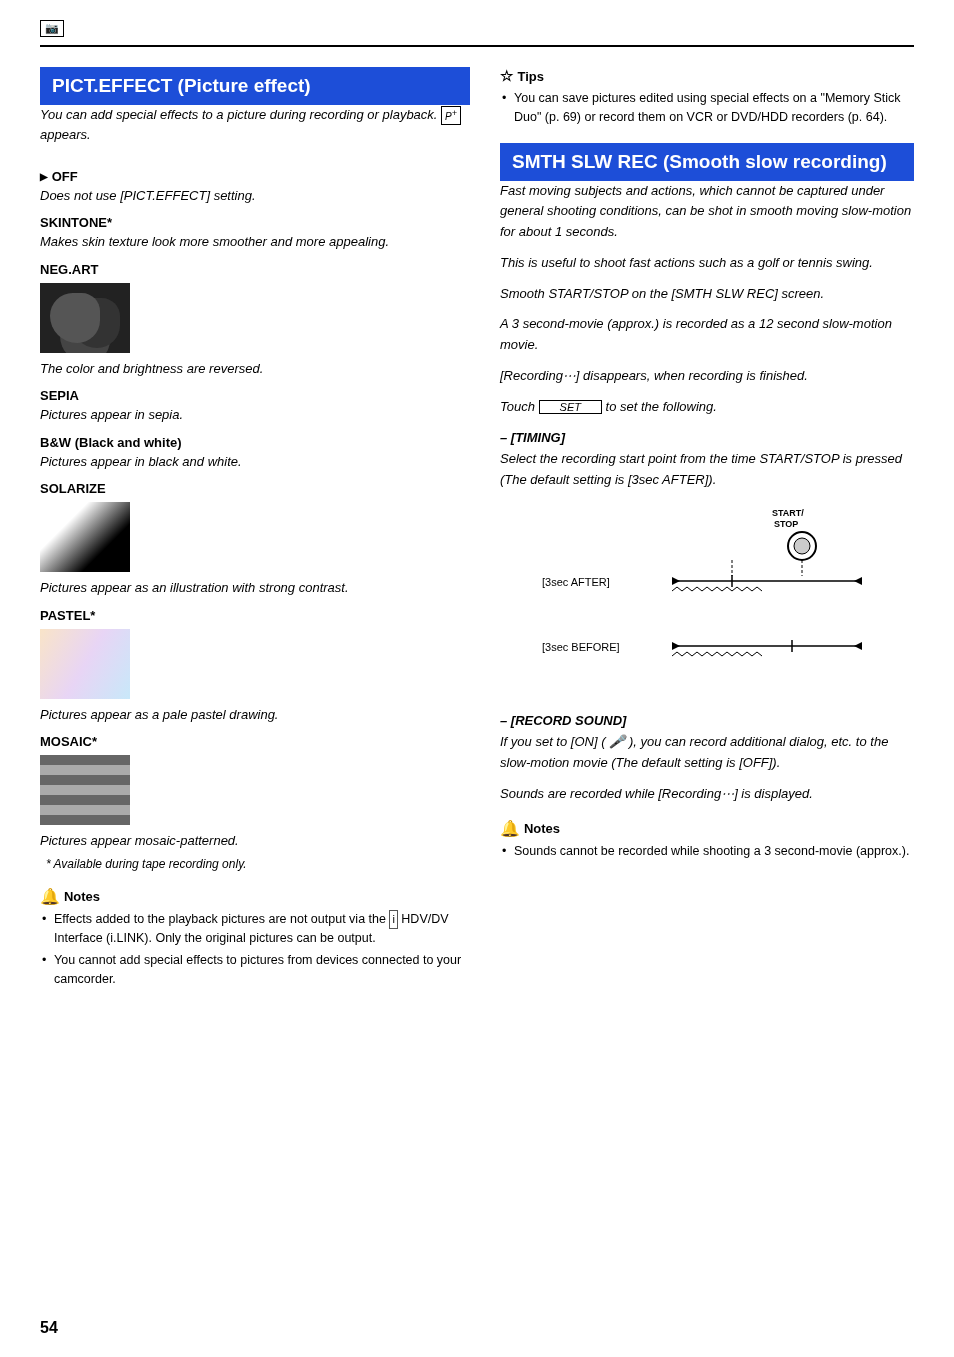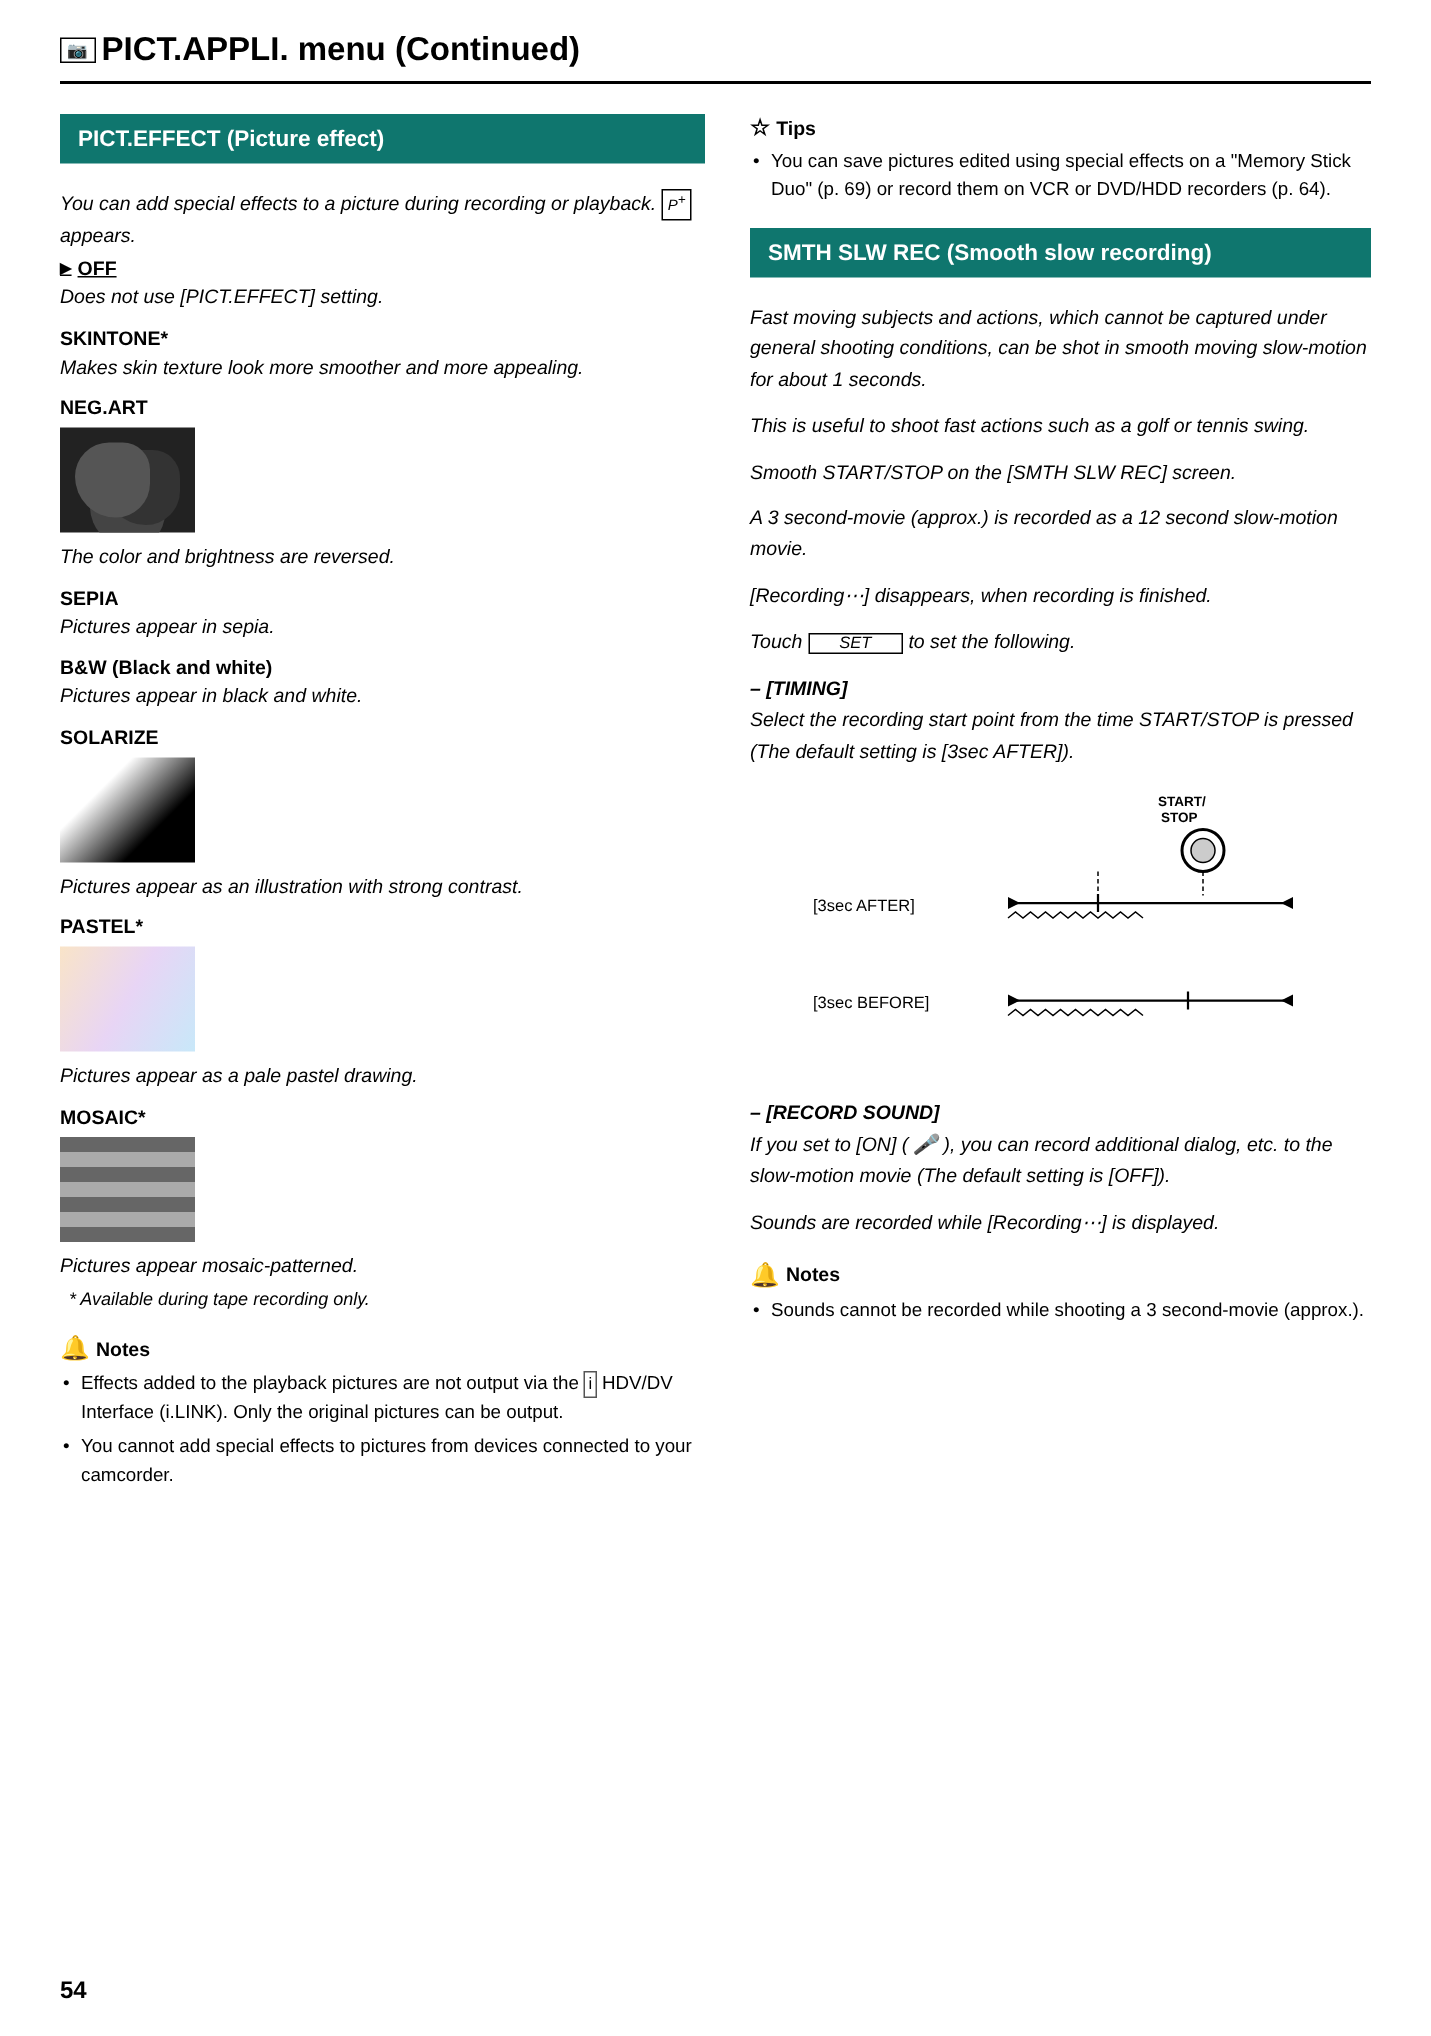--- a/index.html
+++ b/index.html
@@ -33,43 +33,42 @@
     }
     .left-col {
       flex: 0 0 430px;
     }
     .right-col {
       flex: 1;
     }
 
     
     .section-box {
-      background: #0f766e;
+      background: #1d4ed8;
       color: #fff;
       padding: 8px 12px;
-      font-size: 15px;
-      font-weight: bold;
-      margin-bottom: 17px;
+      font-size: 19px;
+      font-weight: bold;
+      margin-bottom: 0;
     }
 
     
     .subsection-label {
       font-weight: bold;
       font-size: 13px;
       margin-top: 10px;
       margin-bottom: 2px;
     }
 
     .arrow-label {
       display: flex;
       align-items: center;
       font-weight: bold;
-      margin-top: 5px;
+      margin-top: 24px;
       margin-bottom: 2px;
-      text-decoration: underline;
     }
     .arrow-label::before {
       content: '▶';
       margin-right: 4px;
       font-size: 10px;
     }
 
     p, .body-text {
       font-size: 13px;
       line-height: 1.5;
@@ -256,21 +255,20 @@
       display: inline-block;
       font-size: 13px;
     }
 
   </style>
 </head>
 <body>
 
 <div class="page-header">
   <span class="camera-icon-box">📷</span>
-  <span class="page-header-title">PICT.APPLI. menu (Continued)</span>
 </div>
 
 <div class="content-columns">
 
   <div class="left-col">
 
     <div class="section-box">PICT.EFFECT (Picture effect)</div>
 
     <p class="body-text">
       <span>You can add special effects to a picture during recording or playback.</span>

